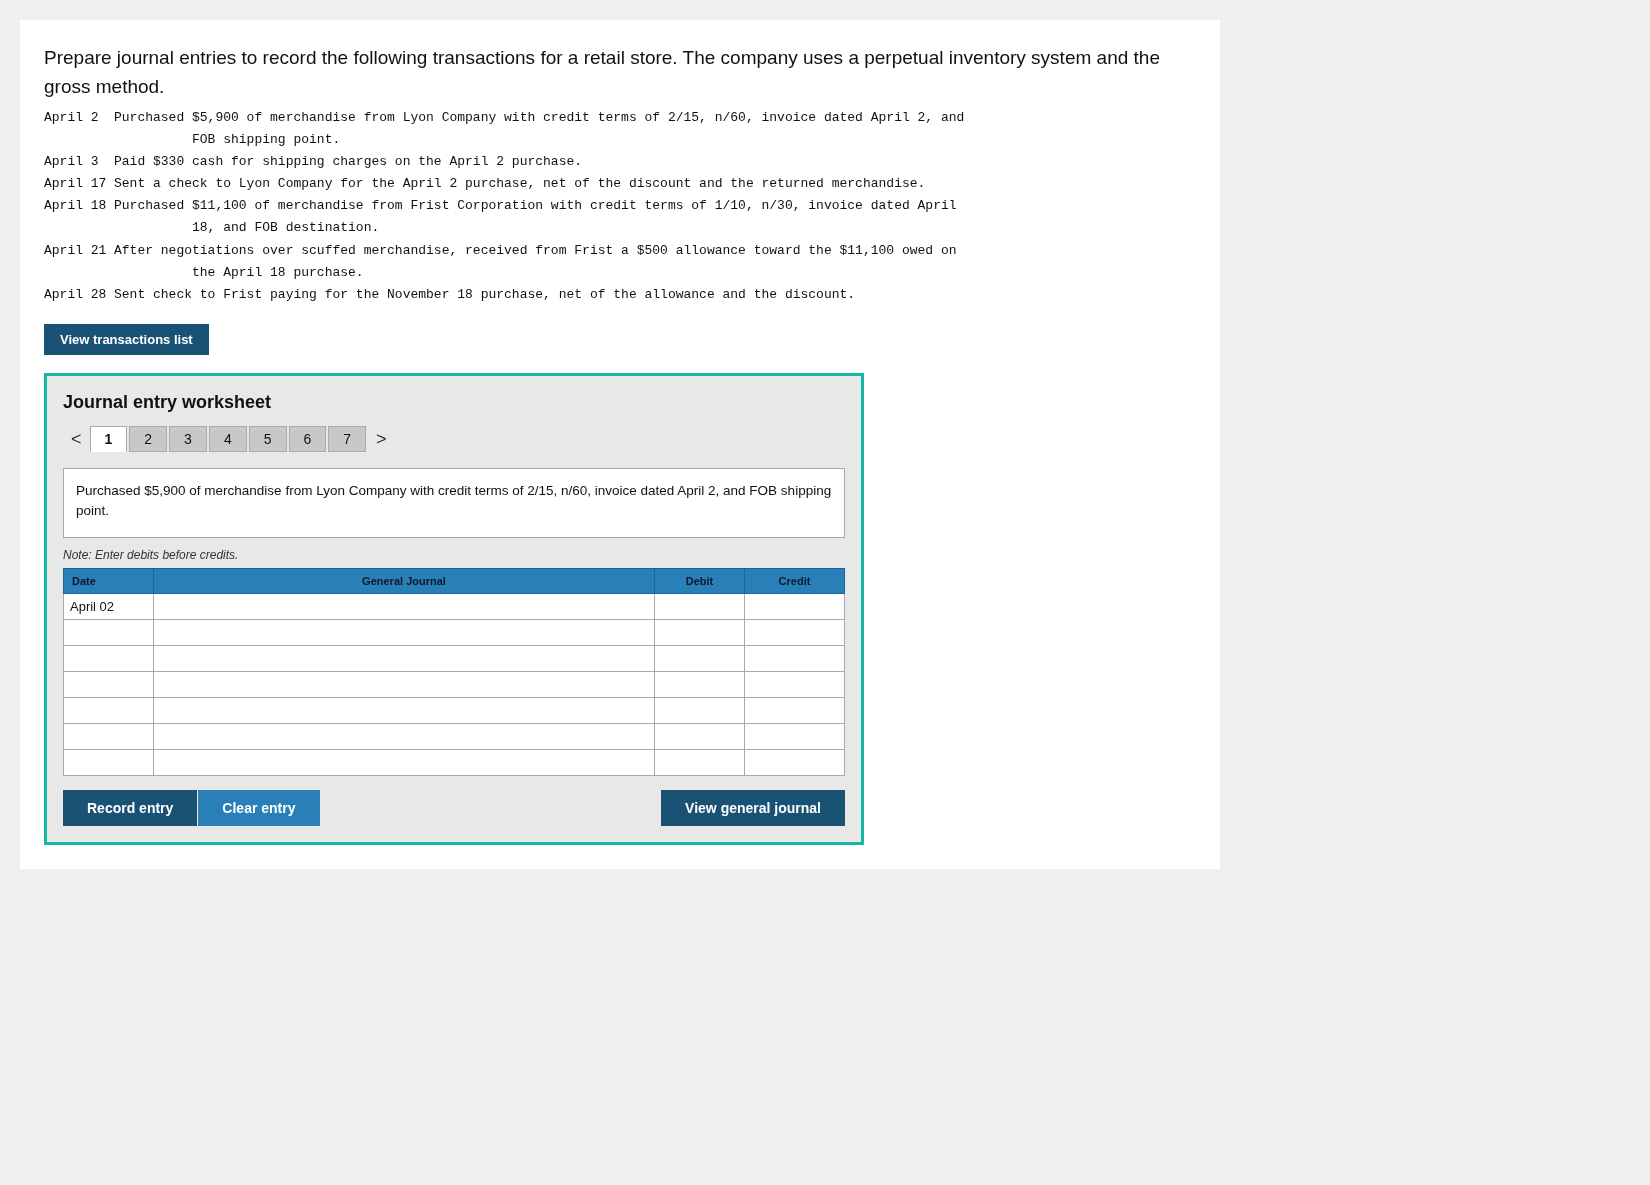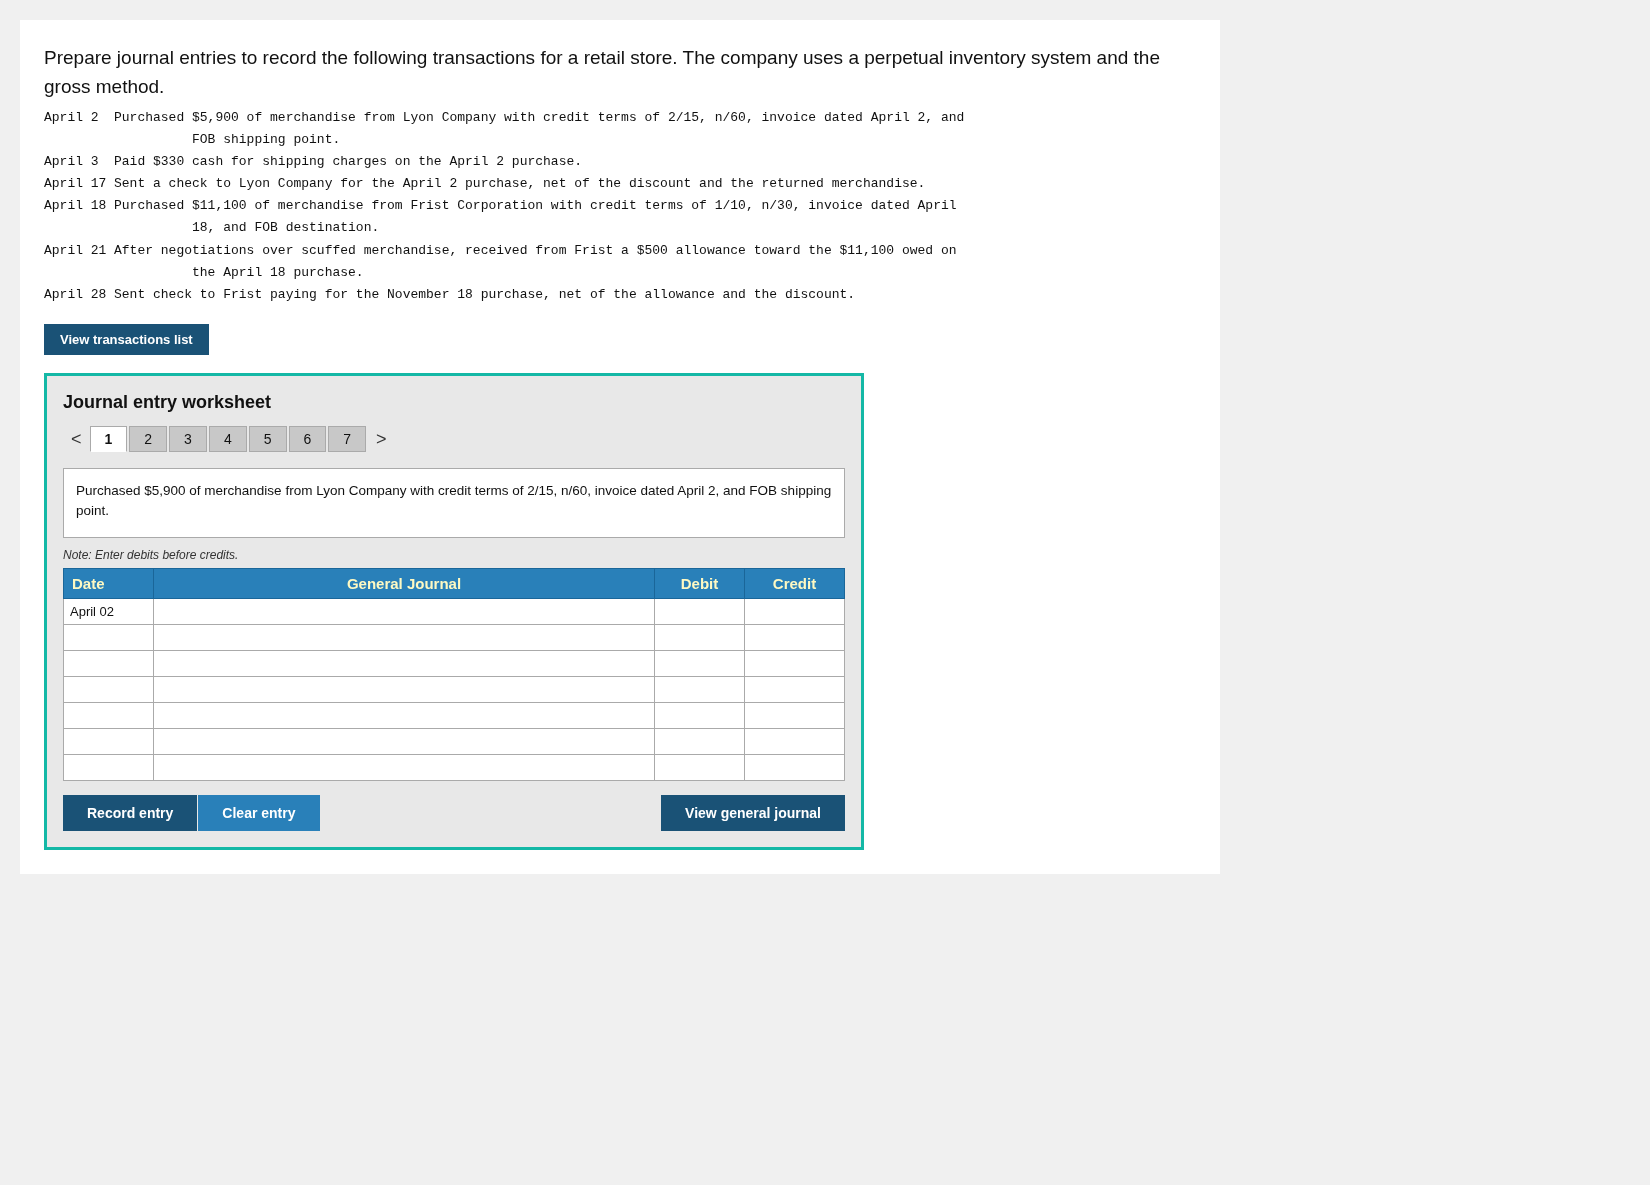--- a/index.html
+++ b/index.html
@@ -102,25 +102,25 @@
       margin-bottom: 6px;
       font-style: italic;
     }
     .journal-table {
       width: 100%;
       border-collapse: collapse;
       margin-bottom: 14px;
     }
     .journal-table th {
       background: #2980b9;
-      color: #fef9c3;
+      color: #0f172a;
       border: 1px solid #1a6699;
       padding: 6px 8px;
       text-align: center;
-      font-size: 15px;
+      font-size: 11px;
     }
     .journal-table th.date-col { width: 90px; text-align: left; }
     .journal-table th.journal-col { text-align: center; }
     .journal-table th.debit-col { width: 90px; }
     .journal-table th.credit-col { width: 100px; }
     .journal-table td {
       border: 1px solid #aaa;
       padding: 5px 6px;
       background: #fff;
       height: 20px;

